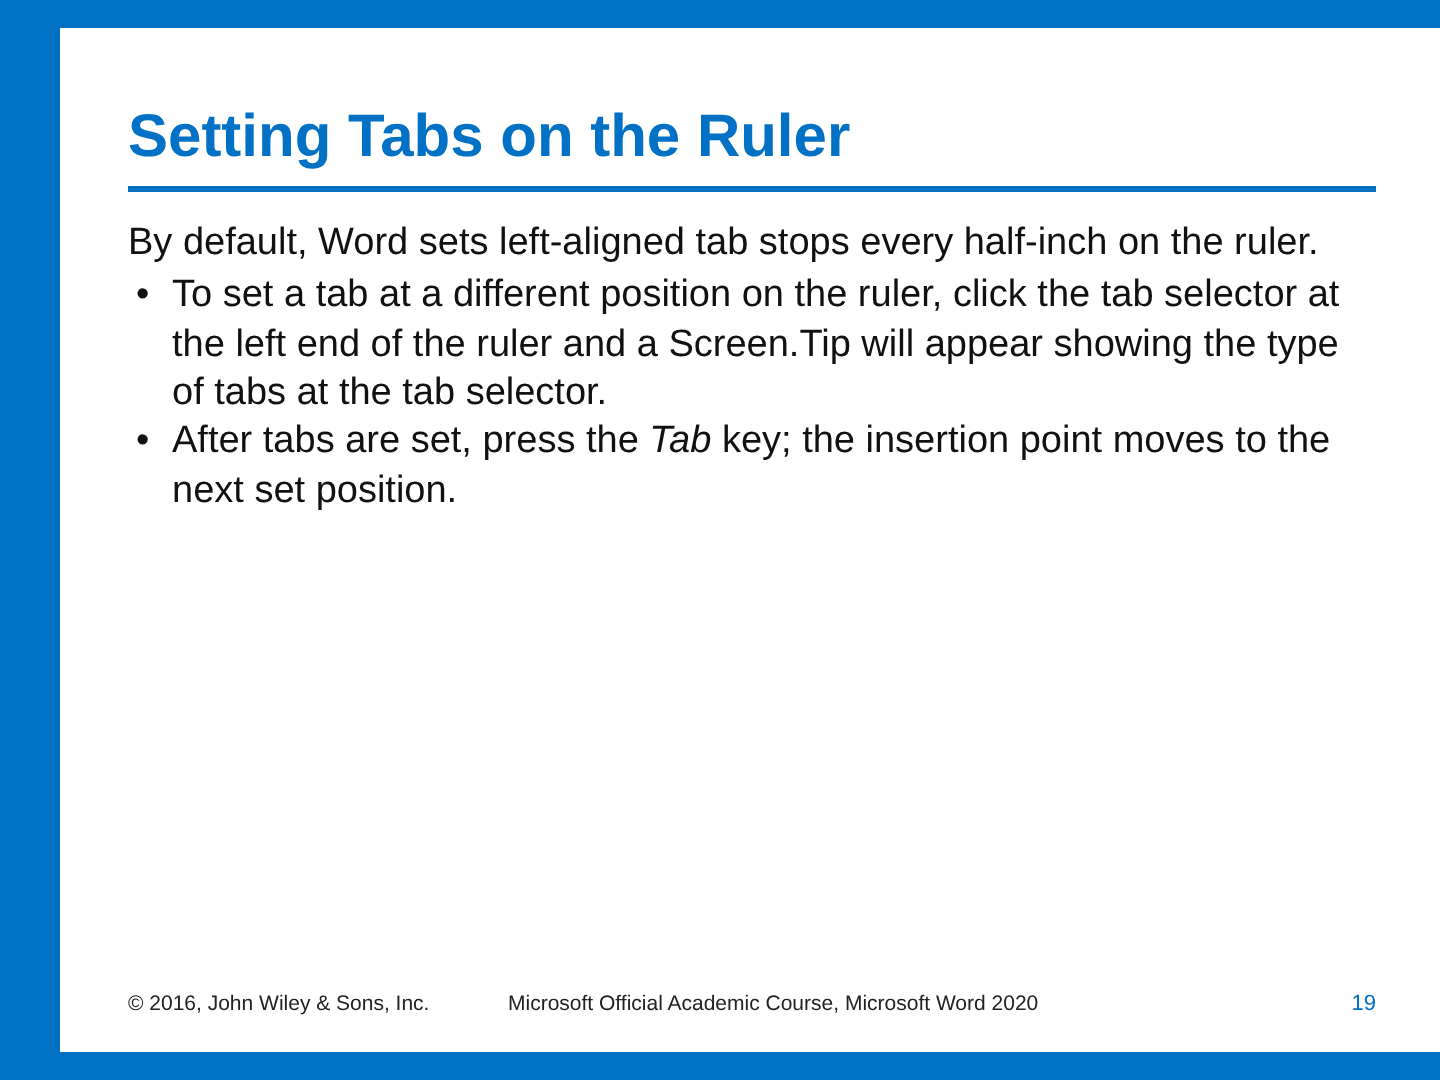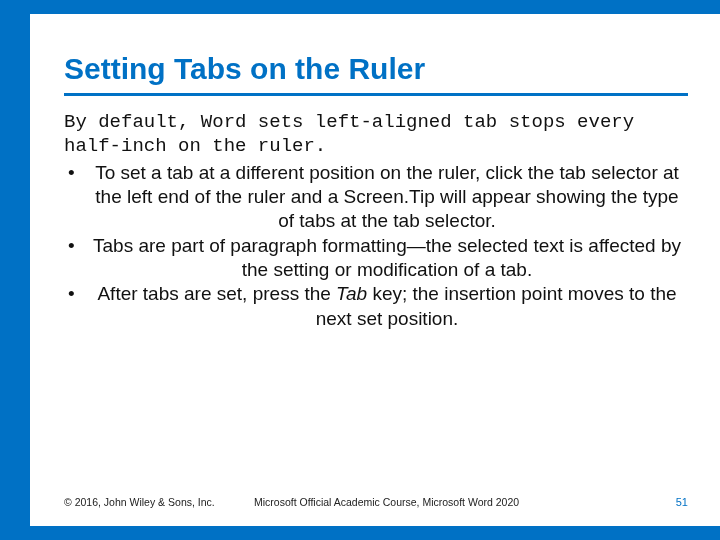--- a/index.html
+++ b/index.html
@@ -26,25 +26,24 @@
     padding-bottom: 8px;
     border-bottom: 3px solid #0071c5;
     margin-bottom: 14px;
     line-height: 1.1;
   }
   .body-text {
     color: #111;
     font-size: 19px;
     line-height: 1.28;
   }
-  .intro { margin-bottom: 0; font-family: Liberation Mono, monospace; }
+  .intro { margin-bottom: 0; }
   ul.bullets {
     list-style: none;
     margin-top: 2px;
-    text-align: center;
   }
   ul.bullets li {
     position: relative;
     padding-left: 22px;
     margin-top: 0;
   }
   ul.bullets li::before {
     content: "•";
     position: absolute;
     left: 4px;
@@ -76,25 +75,24 @@
 </head>
 <body>
 
 <div class="slide">
   <h1 class="title">Setting Tabs on the Ruler</h1>
 
   <div class="body-text">
     <p class="intro">By default, Word sets left-aligned tab stops every half-inch on the ruler.</p>
     <ul class="bullets">
       <li><span>To set a tab at a different position on the ruler, click the tab selector at the left end of the ruler and a Screen.Tip will appear showing the type of tabs at the tab selector.</span></li>
-      <li><span>Tabs are part of paragraph formatting—the selected text is affected by the setting or modification of a tab.</span></li>
       <li>
         <span>After tabs are set, press the </span><span class="italic">Tab</span><span> key; the insertion point moves to the next set position.</span>
       </li>
     </ul>
   </div>
 
   <div class="footer">
     <span>© 2016, John Wiley &amp; Sons, Inc.</span>
     <span class="footer-center">Microsoft Official Academic Course, Microsoft Word 2020</span>
-    <span class="footer-right">51</span>
+    <span class="footer-right">19</span>
   </div>
 </div>
 
 </body></html>

